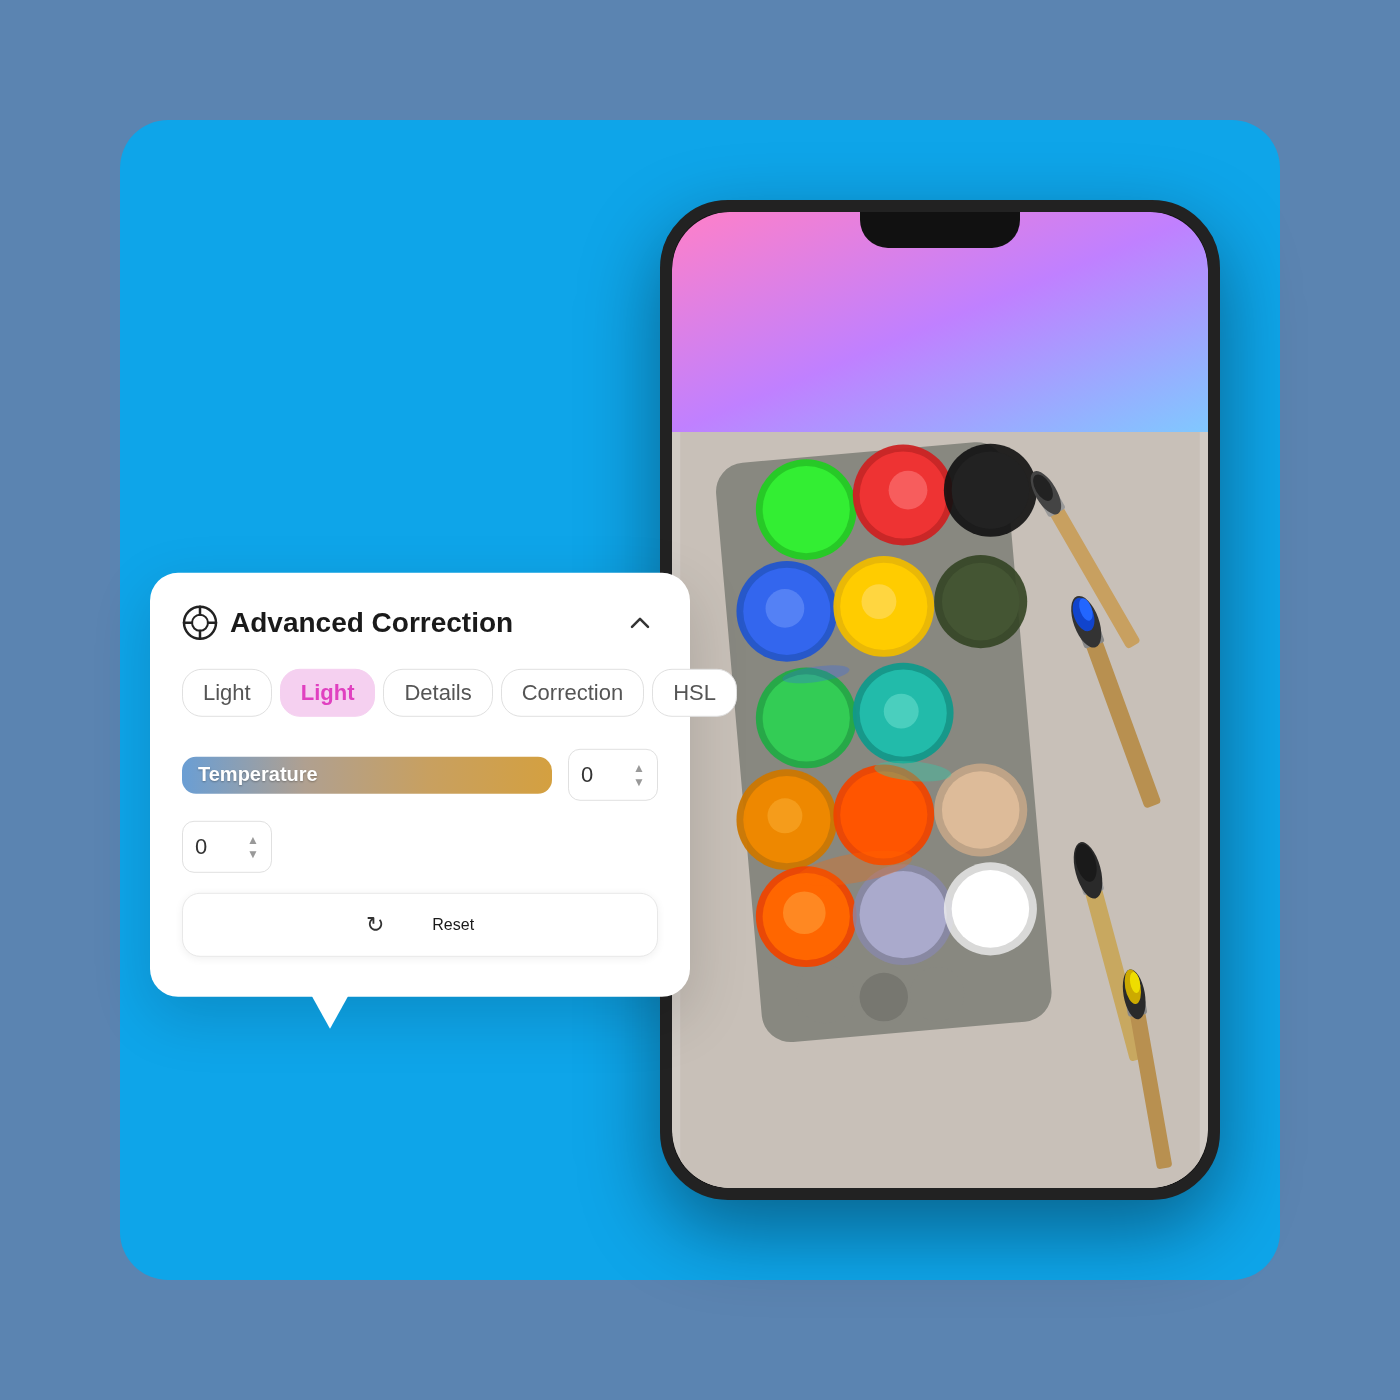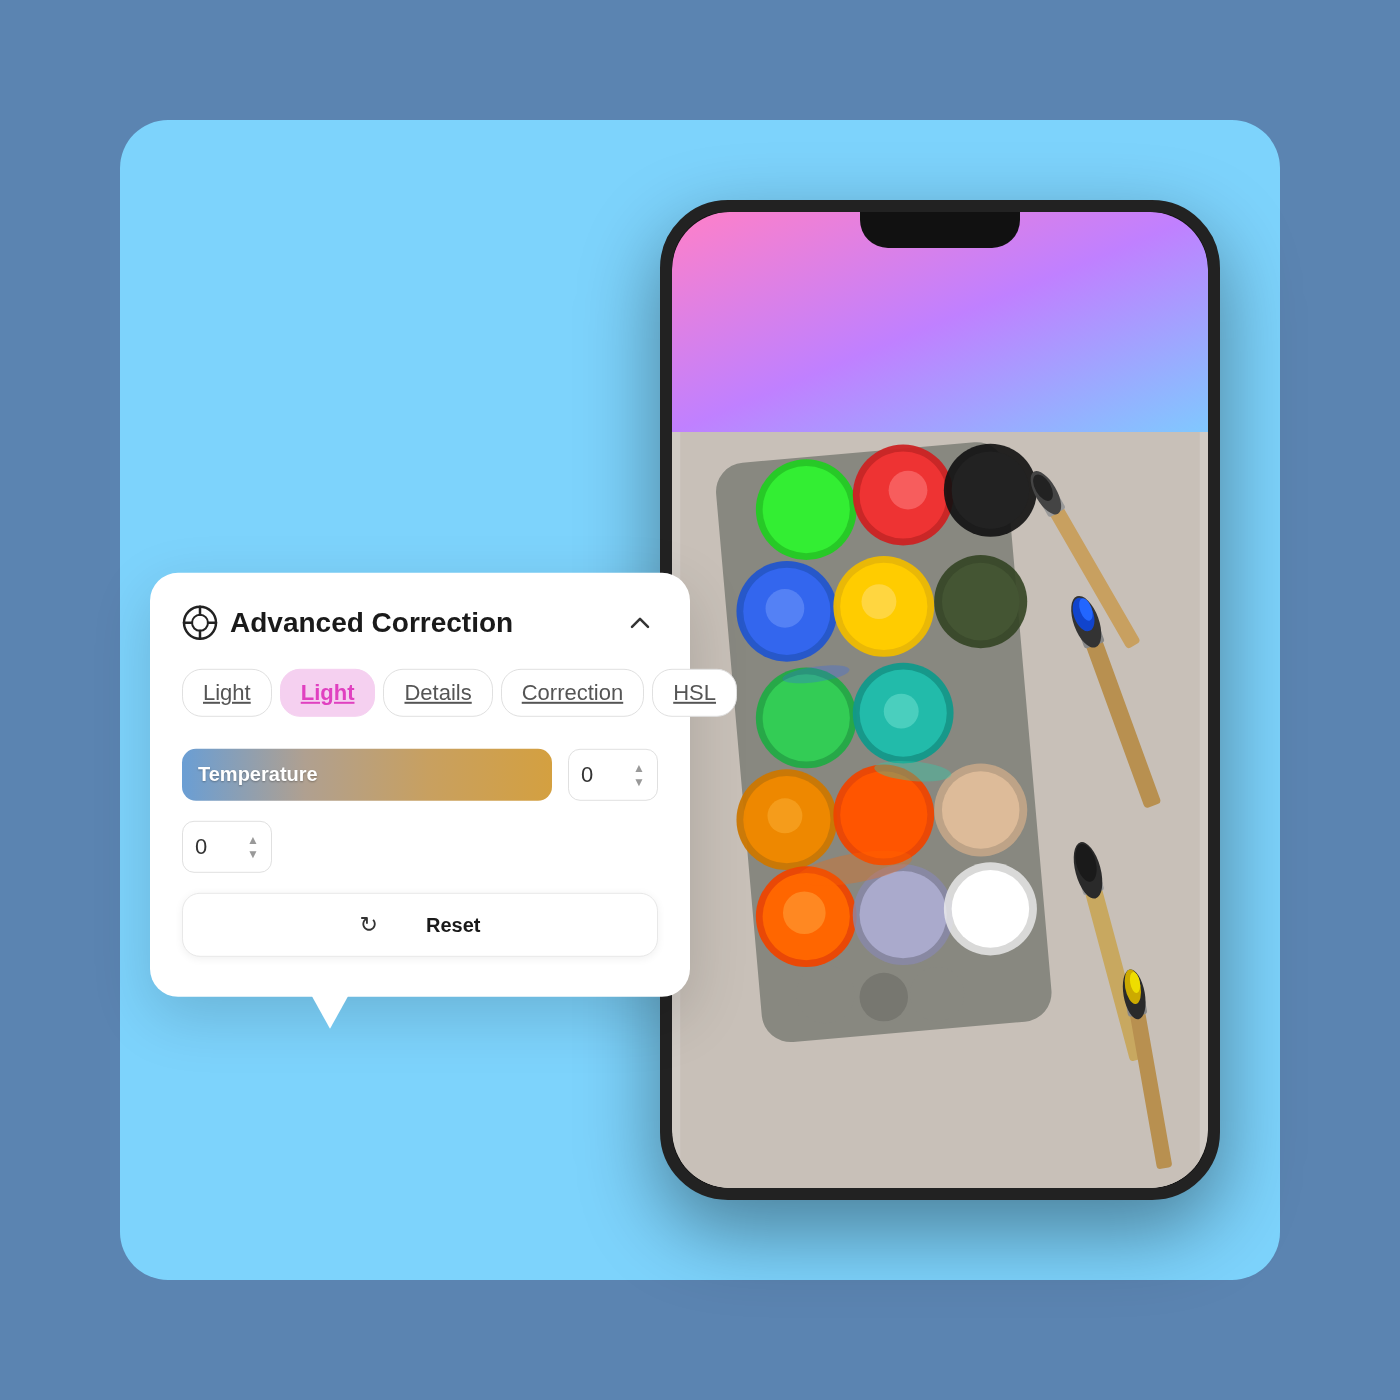--- a/index.html
+++ b/index.html
@@ -11,21 +11,21 @@
       display: flex;
       align-items: center;
       justify-content: center;
       font-family: -apple-system, BlinkMacSystemFont, 'Segoe UI', sans-serif;
       overflow: hidden;
     }
 
     .main-card {
       width: 1160px;
       height: 1160px;
-      background: #7dd3fc;
+      background: #0ea5e9;
       border-radius: 48px;
       position: relative;
       display: flex;
       align-items: center;
       justify-content: center;
     }
 
     
     .phone-mockup {
       position: absolute;
@@ -152,41 +152,40 @@
     .tab {
       padding: 10px 20px;
       border-radius: 20px;
       font-size: 22px;
       font-weight: 500;
       cursor: pointer;
       border: 1.5px solid #e0e0e0;
       background: white;
       color: #555;
       white-space: nowrap;
-      text-decoration: underline;
     }
 
     .tab.active {
       background: #f5d0f0;
       border-color: #f5d0f0;
       color: #e040c0;
       font-weight: 700;
     }
 
     
     .slider-row {
       display: flex;
       align-items: center;
       gap: 16px;
       margin-bottom: 20px;
     }
 
     .slider-track {
       flex: 1;
-      height: 52px;
+      height: 37px;
       border-radius: 14px;
       overflow: hidden;
       position: relative;
     }
 
     .temperature-track {
       background: linear-gradient(to right, #6a9ed4, #b0a090, #c8a060, #d4a040);
     }
 
     .tint-track {
@@ -251,22 +250,22 @@
       margin-top: 12px;
       box-shadow: 0 2px 8px rgba(0,0,0,0.06);
     }
 
     .reset-icon {
       font-size: 22px;
       color: #333;
     }
 
     .reset-label {
-      font-size: 20px;
-      font-weight: 700;
+      font-size: 16px;
+      font-weight: 400;
       color: #1a1a1a;
       margin-left: 36px;
     }
 
     
     .palette-svg {
       width: 100%;
       height: 100%;
     }
   </style>

